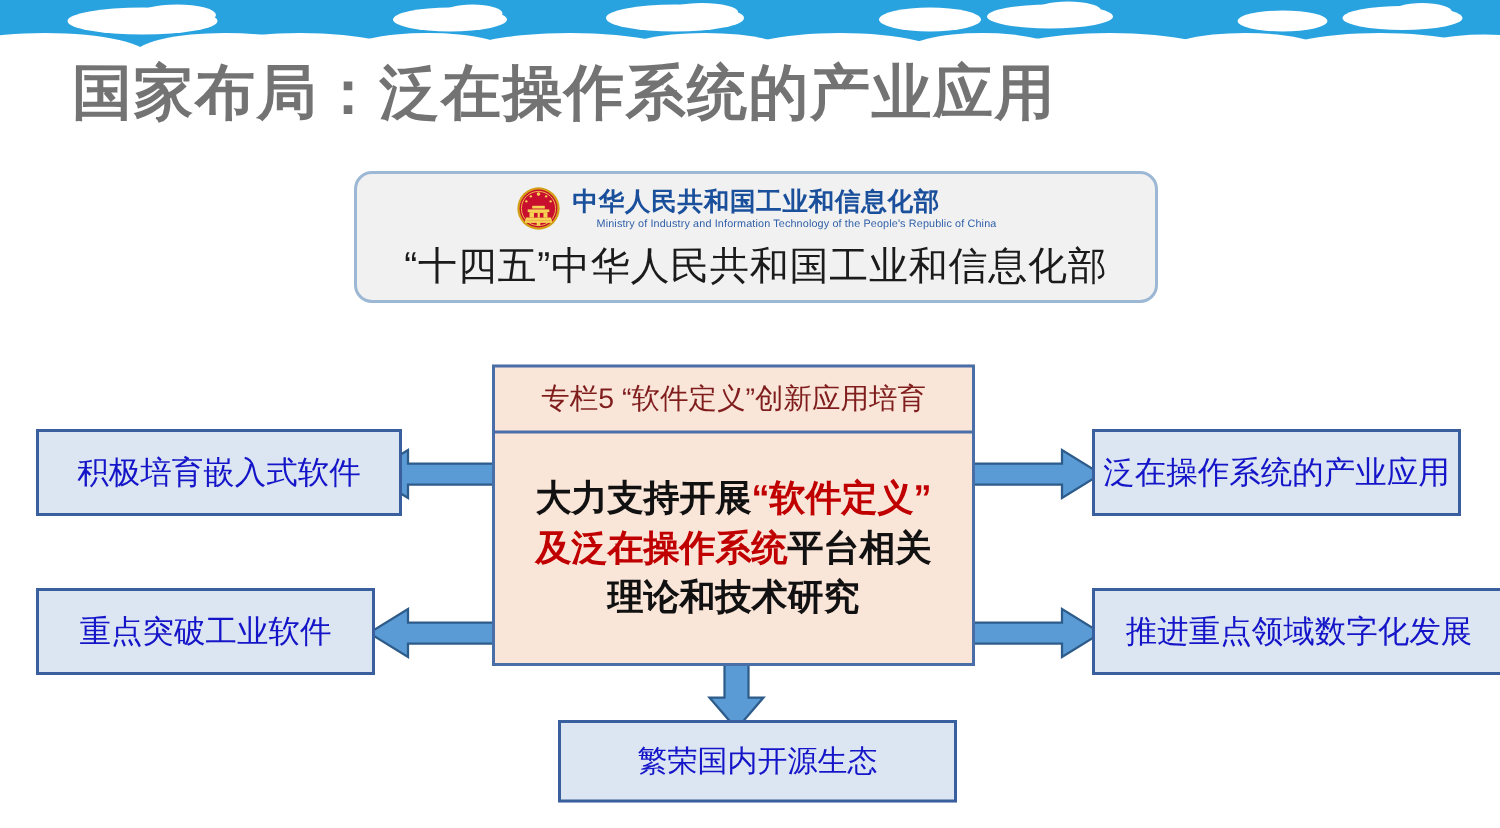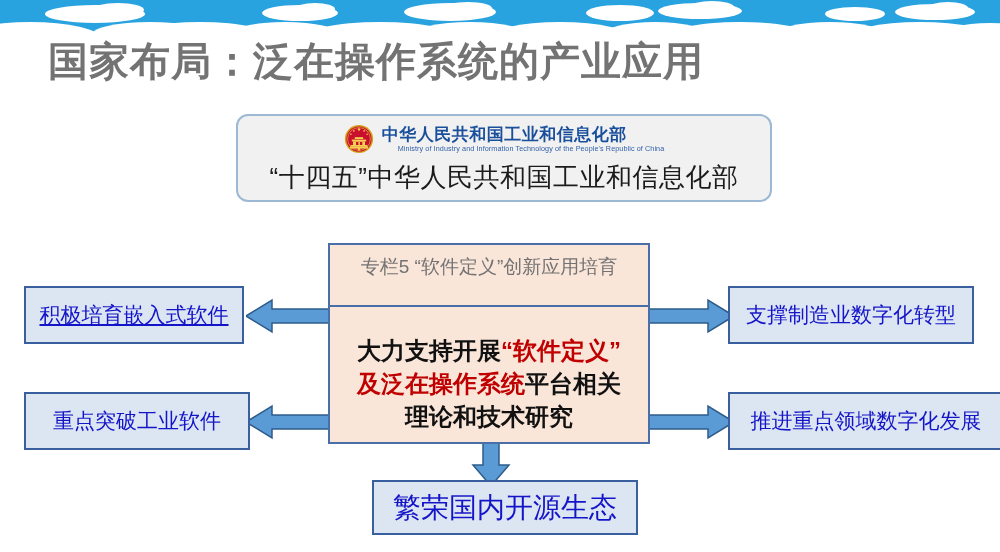--- a/index.html
+++ b/index.html
@@ -88,25 +88,25 @@
     left: 328px;
     top: 243px;
     width: 322px;
     height: 201px;
     background: #fae5d9;
     border: 2px solid #4a6fa8;
     box-sizing: border-box;
     z-index: 3;
   }
   #center-header {
-    height: 62px;
+    height: 44px;
     line-height: 44px;
     text-align: center;
     font-size: 19px;
-    color: #737373;
+    color: #7f1d1d;
     border-bottom: 2px solid #4a6fa8;
     box-sizing: border-box;
     white-space: nowrap;
   }
   #center-body {
     height: 153px;
     display: flex;
     align-items: center;
     justify-content: center;
     padding: 0 8px;
@@ -129,26 +129,26 @@
     border: 2px solid #3a5f9e;
     box-sizing: border-box;
     display: flex;
     align-items: center;
     justify-content: center;
     color: #1414c8;
     font-size: 21px;
     white-space: nowrap;
     z-index: 3;
   }
-  #box-left-top   { left: 24px;  top: 286px; width: 220px; height: 58px; text-decoration: underline; }
+  #box-left-top   { left: 24px;  top: 286px; width: 244px; height: 58px; }
   #box-left-bot   { left: 24px;  top: 392px; width: 226px; height: 58px; }
   #box-right-top  { left: 728px; top: 286px; width: 246px; height: 58px; }
   #box-right-bot  { left: 728px; top: 392px; width: 276px; height: 58px; }
   #box-bottom     { left: 372px; top: 480px; width: 266px; height: 55px;
-                    font-size: 28px; }
+                    font-size: 20px; }
 
   
   .arrow { position: absolute; z-index: 2; }
   #arrow-left-top   { left: 246px; top: 298px; width: 88px; height: 36px; }
   #arrow-left-bot   { left: 246px; top: 404px; width: 88px; height: 36px; }
   #arrow-right-top  { left: 646px; top: 298px; width: 88px; height: 36px; }
   #arrow-right-bot  { left: 646px; top: 404px; width: 88px; height: 36px; }
   #arrow-down       { left: 471px; top: 438px; width: 40px; height: 48px; }
 </style>
 </head>
@@ -252,15 +252,15 @@
     <div id="center-body-text">
       <span>大力支持开展</span><span class="hl-red">“软件定义”</span><br>
       <span class="hl-red">及泛在操作系统</span><span>平台相关</span><br>
       <span>理论和技术研究</span>
     </div>
   </div>
 </div>
 
 <div class="side-box" id="box-left-top">积极培育嵌入式软件</div>
 <div class="side-box" id="box-left-bot">重点突破工业软件</div>
-<div class="side-box" id="box-right-top">支撑制造业数字化转型</div>
+<div class="side-box" id="box-right-top">泛在操作系统的产业应用</div>
 <div class="side-box" id="box-right-bot">推进重点领域数字化发展</div>
 <div class="side-box" id="box-bottom">繁荣国内开源生态</div>
 
 </body></html>

